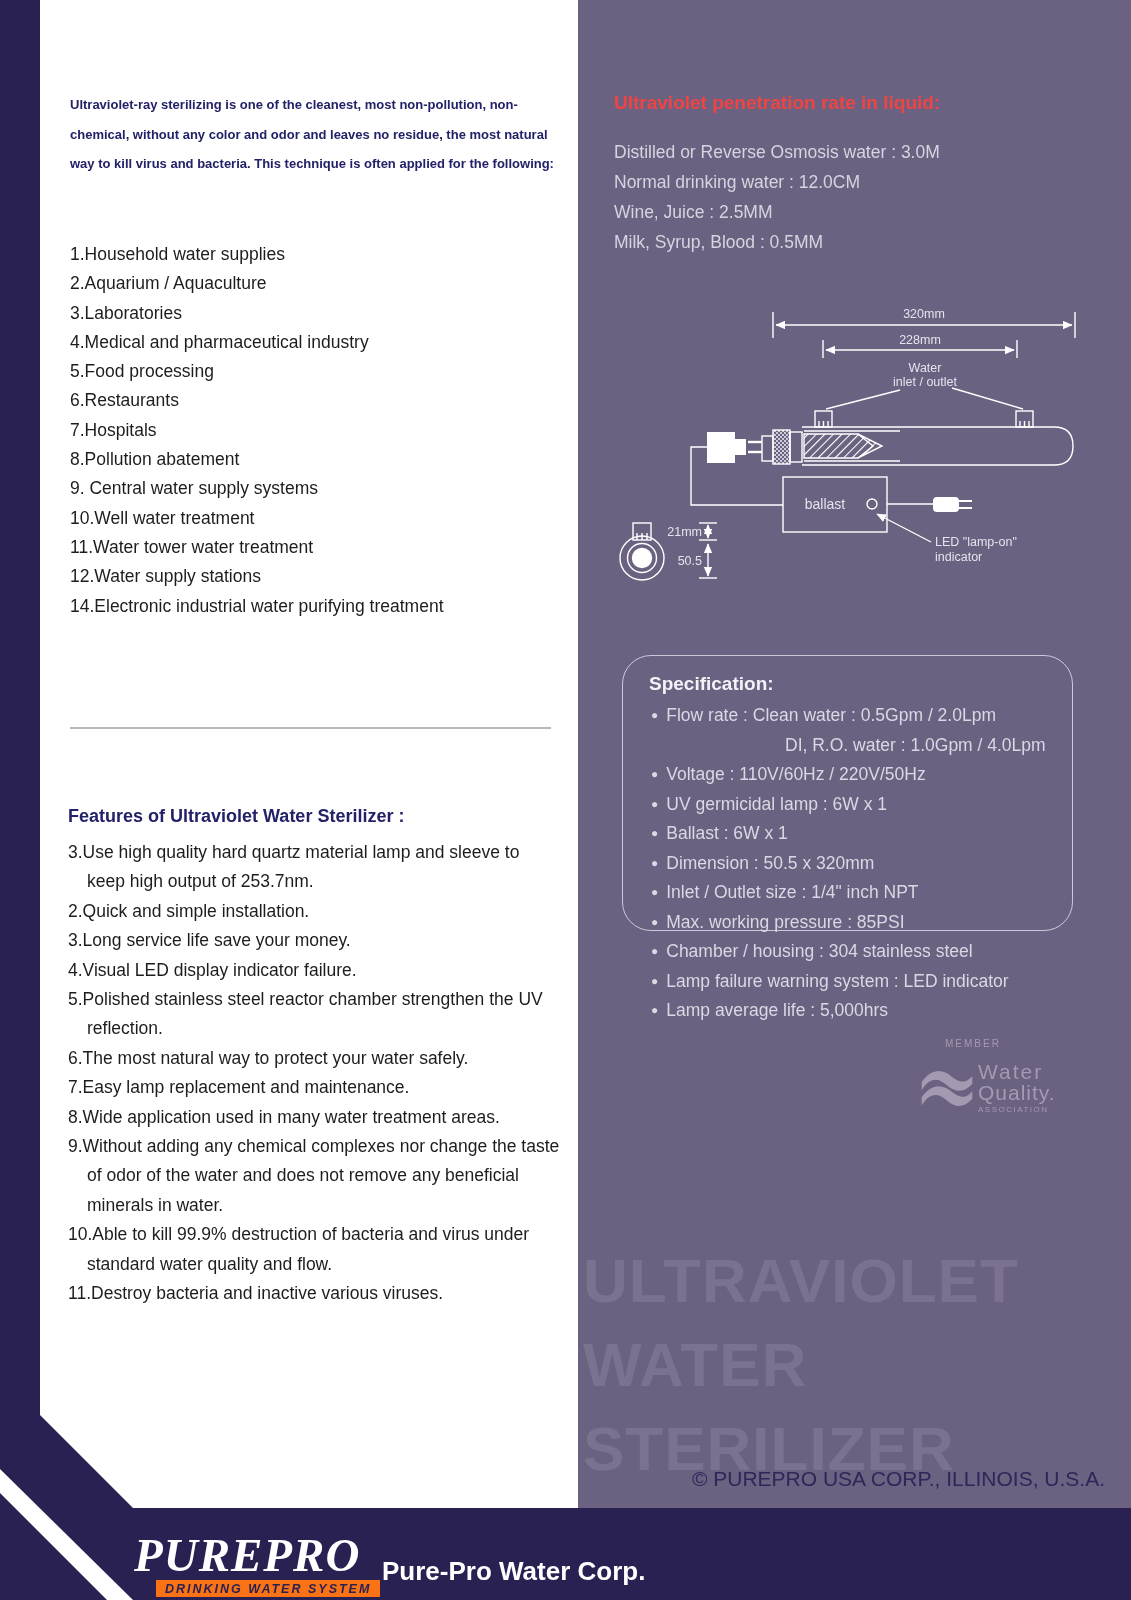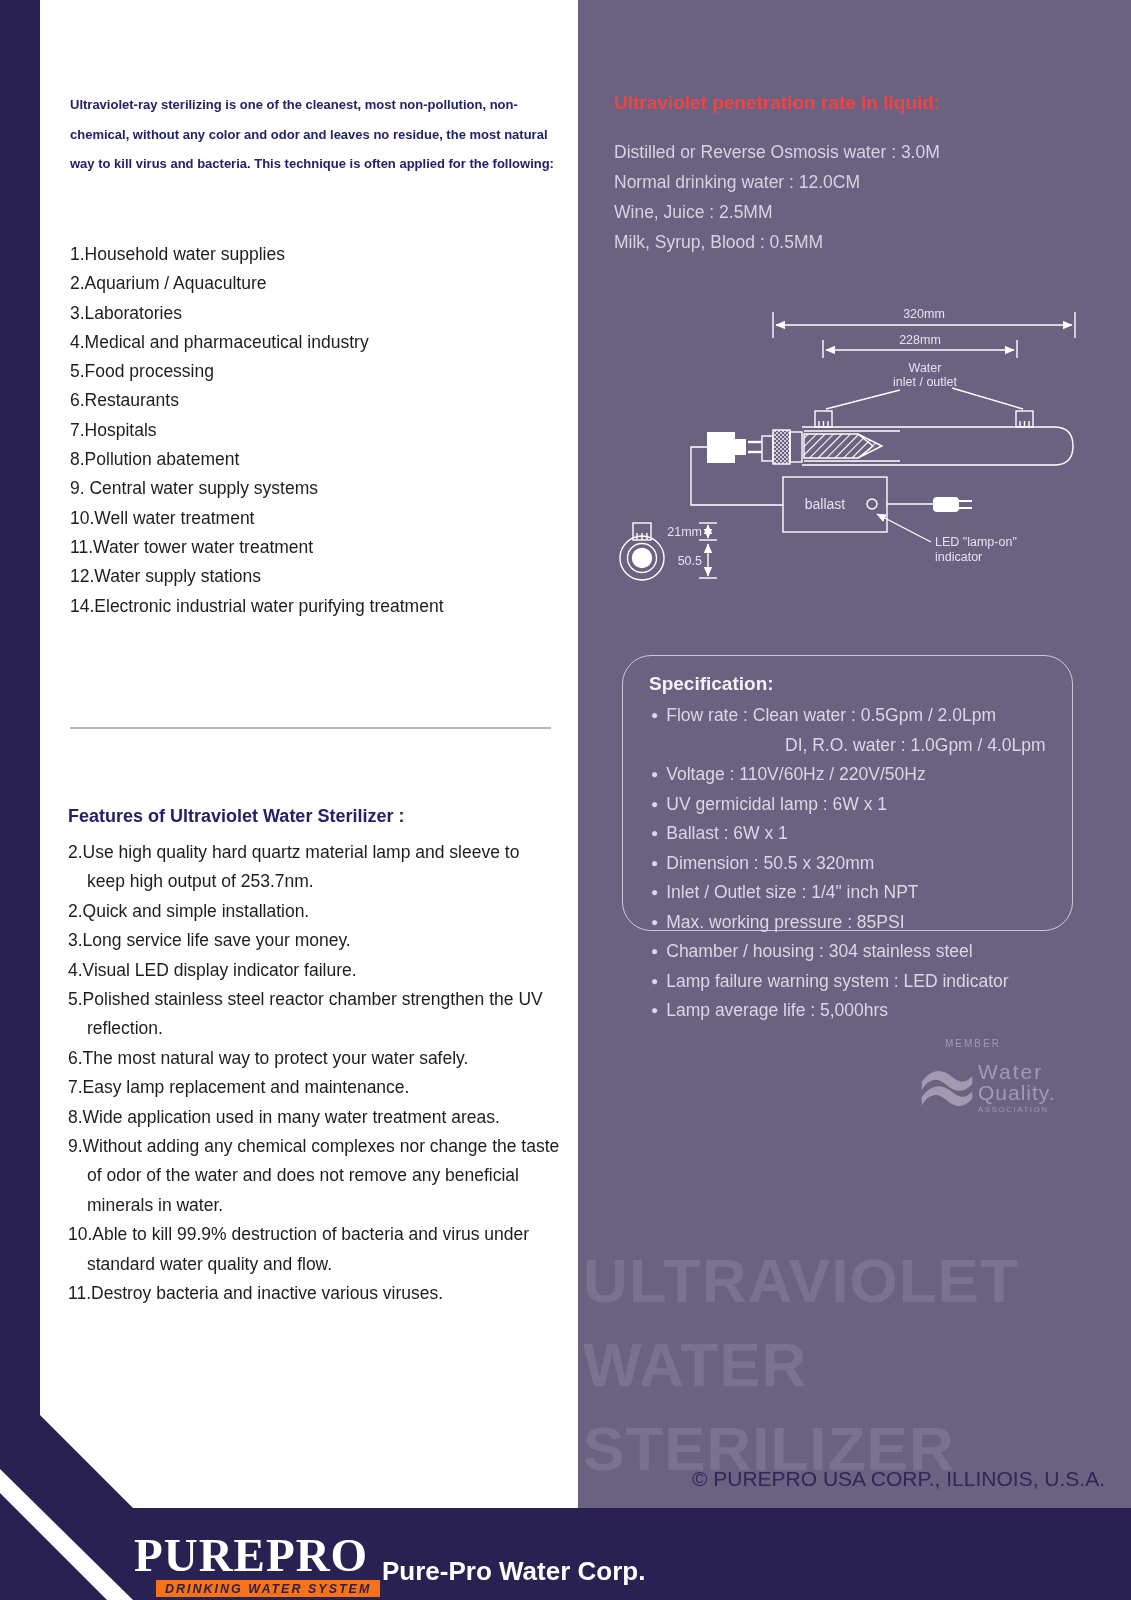--- a/index.html
+++ b/index.html
@@ -37,21 +37,21 @@
   .wqa-mark{margin-top:4px;}
   .wqa-text{margin-left:4px;line-height:1;}
   .wqa-water{font-size:21px;letter-spacing:2px;}
   .wqa-quality{font-size:21px;letter-spacing:1px;}
   .wqa-assoc{font-size:8px;letter-spacing:1.5px;margin-top:3px;}
   .watermark{position:absolute;left:583px;top:1239px;width:560px;z-index:3;
              font-size:62px;font-weight:800;letter-spacing:1px;line-height:84px;color:#7b7290;}
   .copyright{position:absolute;right:26px;top:1467px;z-index:4;font-size:21px;font-weight:500;color:#2f2659;}
   
   .footer-logo{position:absolute;left:134px;top:1532px;z-index:5;color:#ffffff;}
-  .logo-main{font-family:"Liberation Serif","DejaVu Serif",serif;font-weight:bold;
+  .logo-main{font-family:"Liberation Serif","DejaVu Serif",serif;font-style:italic;font-weight:bold;
              font-size:47px;line-height:47px;letter-spacing:1px;}
   .logo-sub{margin-top:1px;margin-left:22px;background:#f97316;color:#2a2153;display:inline-block;
             font-size:12.5px;font-weight:bold;font-style:italic;letter-spacing:2px;padding:2px 9px 1px 9px;}
   .company{position:absolute;left:382px;top:1556px;z-index:5;color:#ffffff;font-size:26px;font-weight:bold;}
   svg text{font-family:"Liberation Sans","DejaVu Sans",sans-serif;}
 </style>
 </head>
 <body>
 
 <div class="page">
@@ -72,21 +72,21 @@
         <div class="li">8.Pollution abatement</div>
         <div class="li">9. Central water supply systems</div>
         <div class="li">10.Well water treatment</div>
         <div class="li">11.Water tower water treatment</div>
         <div class="li">12.Water supply stations</div>
         <div class="li">14.Electronic industrial water purifying treatment</div>
       </div>
     <div class="divider"></div>
     <div class="features-title">Features of Ultraviolet Water Sterilizer :</div>
     <div class="features">
-        <div class="li">2.Use high quality hard quartz material lamp and sleeve to keep high output of 253.7nm.</div>
+        <div class="li">3.Use high quality hard quartz material lamp and sleeve to keep high output of 253.7nm.</div>
         <div class="li">2.Quick and simple installation.</div>
         <div class="li">3.Long service life save your money.</div>
         <div class="li">4.Visual LED display indicator failure.</div>
         <div class="li">5.Polished stainless steel reactor chamber strengthen the UV reflection.</div>
         <div class="li">6.The most natural way to protect your water safely.</div>
         <div class="li">7.Easy lamp replacement and maintenance.</div>
         <div class="li">8.Wide application used in many water treatment areas.</div>
         <div class="li">9.Without adding any chemical complexes nor change the taste of odor of the water and does not remove any beneficial minerals in water.</div>
         <div class="li">10.Able to kill 99.9% destruction of bacteria and virus under standard water quality and flow.</div>
         <div class="li">11.Destroy bacteria and inactive various viruses.</div>

